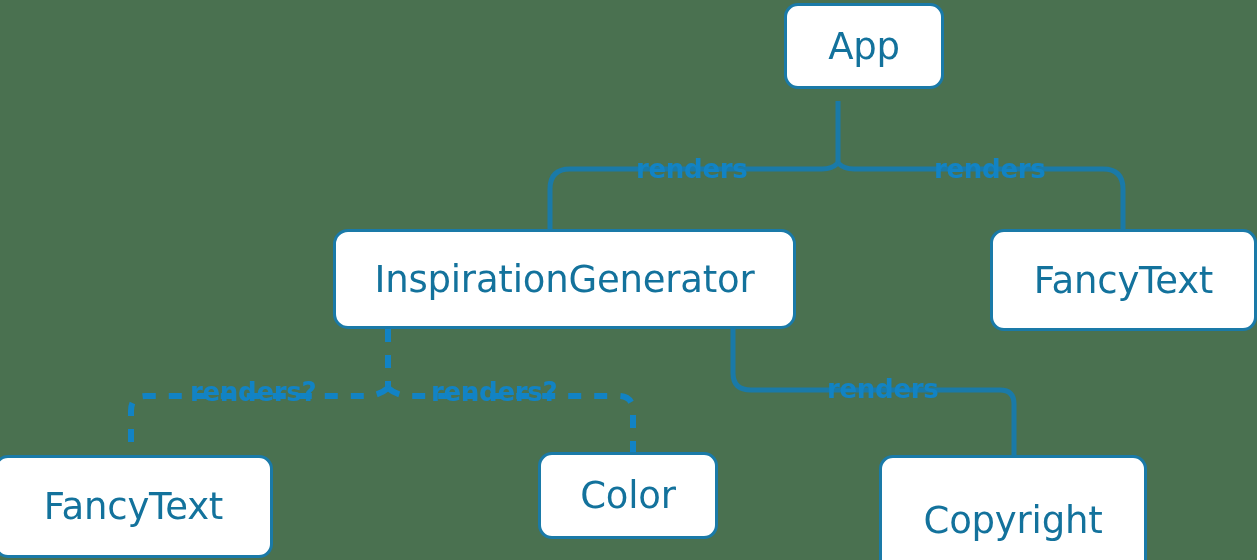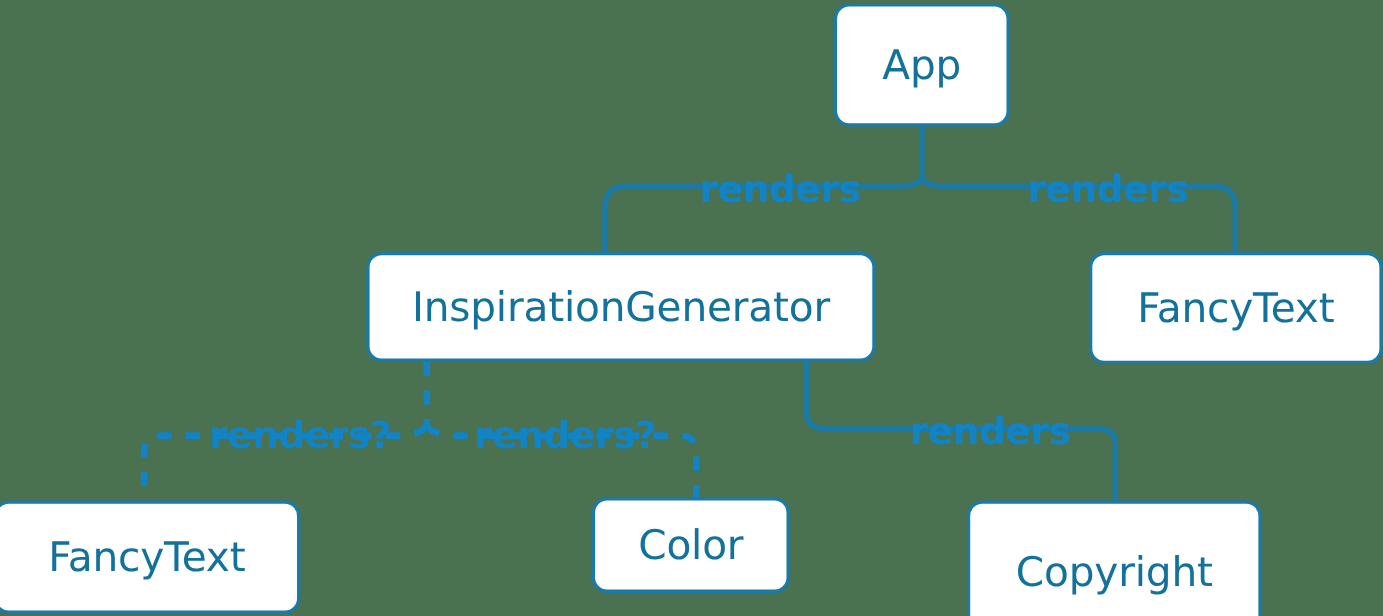--- a/index.html
+++ b/index.html
@@ -43,21 +43,21 @@
     line-height: 1;
     letter-spacing: -0.2px;
     white-space: nowrap;
   }
   .node-label {
     display: block;
   }
   .edge-label {
     position: absolute;
     color: #1283c4;
-    font-size: 34px;
+    font-size: 26px;
     font-weight: bold;
     line-height: 1;
     white-space: nowrap;
     letter-spacing: -0.3px;
   }
 </style>
 </head>
 <body>
 
 <div id="diagram">
@@ -77,25 +77,25 @@
     <g fill="none" stroke="#1283c4" stroke-width="6" stroke-linecap="butt" stroke-dasharray="13 13">
 
       <path d="M 388 329 L 388 388"></path>
 
       <path d="M 388 388 Q 379 396 365 396 L 146 396 Q 131 396 131 411 L 131 455"></path>
 
       <path d="M 388 388 Q 397 396 411 396 L 618 396 Q 633 396 633 411 L 633 452"></path>
     </g>
   </svg>
 
-  <div class="node" style="left:758px; top:3px; width:160px; height:112px;text-align:center;">
+  <div class="node" style="left:784px; top:3px; width:160px; height:86px;text-align:center;">
     <span class="node-label">App</span>
   </div>
 
-  <div class="node" style="left:333px; top:229px; width:463px; height:100px;">
+  <div class="node" style="left:333px; top:229px; width:463px; height:100px;border-radius:15px;">
     <span class="node-label">InspirationGenerator</span>
   </div>
 
   <div class="node" style="left:990px; top:229px; width:267px; height:102px;">
     <span class="node-label">FancyText</span>
   </div>
 
   <div class="node" style="left:-6px; top:455px; width:279px; height:103px;">
     <span class="node-label">FancyText</span>
   </div>

